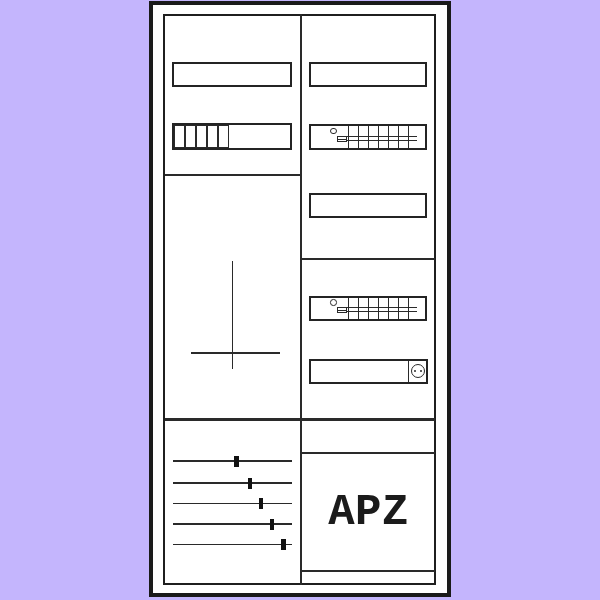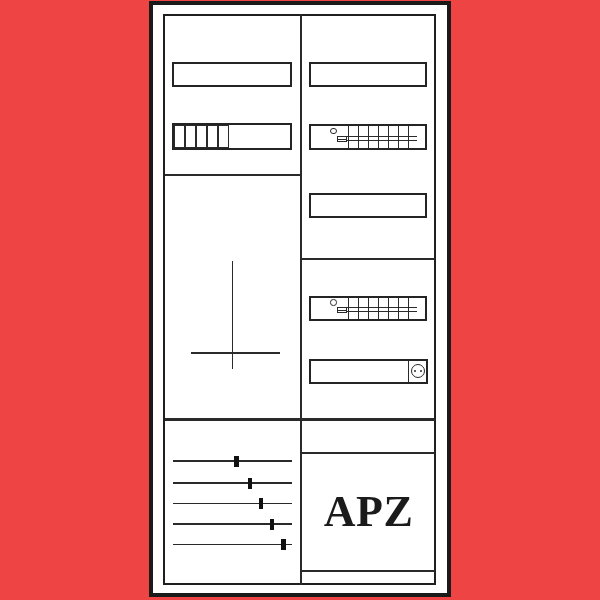--- a/index.html
+++ b/index.html
@@ -1,18 +1,18 @@
 <!DOCTYPE html>
 <html><head>
 <meta charset="utf-8">
 <style>
   html,body{margin:0;padding:0;background:#ffffff;}
   .canvas{
-    position:relative;width:600px;height:600px;background:#ef4444;overflow:hidden;
-    font-family:Liberation Serif, serif;
+    position:relative;width:600px;height:600px;background:#c4b5fd;overflow:hidden;
+    font-family:Liberation Mono, monospace;
   }
   .abs{position:absolute;box-sizing:border-box;}
   .line{background:#2a2a2a;}
   .frame-outer{border:4px solid #1a1a1a;background:#ffffff;}
   .frame-inner{border:2px solid #1f1f1f;background:#ffffff;}
   .rect{border:2px solid #242424;background:#ffffff;}
   
   .mstrip-cells{display:flex;align-items:stretch;height:100%;}
   .mcell{width:11px;border:1.2px solid #2a2a2a;box-sizing:border-box;height:100%;background:#fff;}
   

